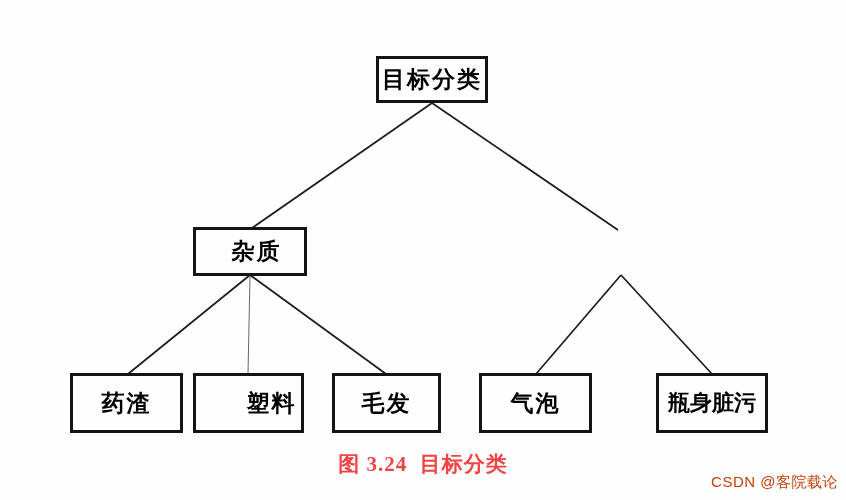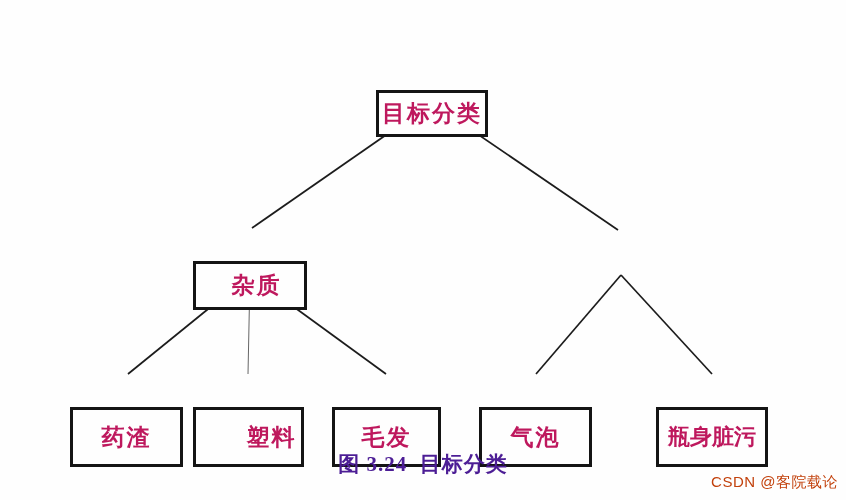--- a/index.html
+++ b/index.html
@@ -24,43 +24,42 @@
   .node {
     position: absolute;
     box-sizing: border-box;
     border: 3px solid #141414;
     background: #fefefe;
     display: flex;
     align-items: center;
     justify-content: center;
     font-size: 23px;
     font-weight: 600;
-    color: #be185d;
+    color: #000000;
     letter-spacing: 2px;
     white-space: nowrap;
-    margin-top: 34px;
   }
   .node.small-gap { letter-spacing: 0px; font-size: 22px; }
   .n-root   { left: 376px; top: 56px;  width: 112px; height: 47px; }
   .n-zazhi  { left: 193px; top: 227px; width: 114px; height: 49px; padding-left: 13px; }
   .n-ganrao { left: 564px; top: 229px; width: 114px; height: 47px; }
   .n-yaozha { left: 70px;  top: 373px; width: 113px; height: 60px; }
   .n-suliao { left: 193px; top: 373px; width: 111px; height: 60px; padding-left: 46px; }
   .n-maofa  { left: 332px; top: 373px; width: 109px; height: 60px; }
   .n-qipao  { left: 479px; top: 373px; width: 113px; height: 60px; }
   .n-pingshen { left: 656px; top: 373px; width: 112px; height: 60px; }
   .caption {
     position: absolute;
     left: 0;
     top: 450px;
     width: 846px;
     text-align: center;
     font-size: 21px;
     font-weight: 700;
-    color: #4c1d95;
+    color: #ef4444;
     white-space: pre;
     letter-spacing: 1px;
   }
   .watermark {
     position: absolute;
     right: 8px;
     bottom: 8px;
     font-family: "Liberation Sans", sans-serif;
     font-size: 15px;
     color: #c2410c;

